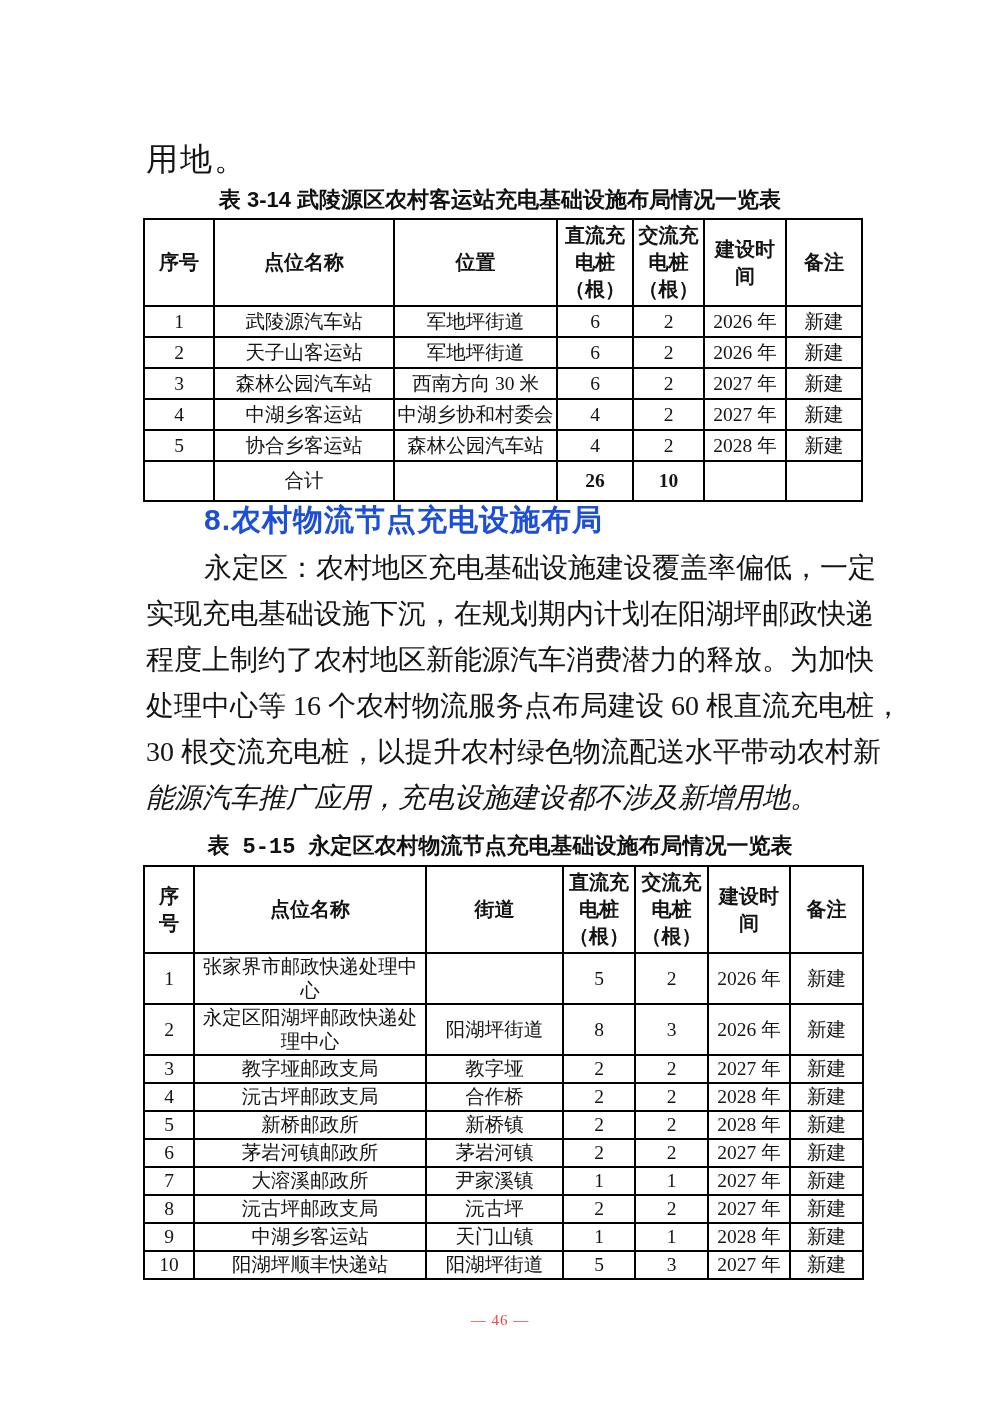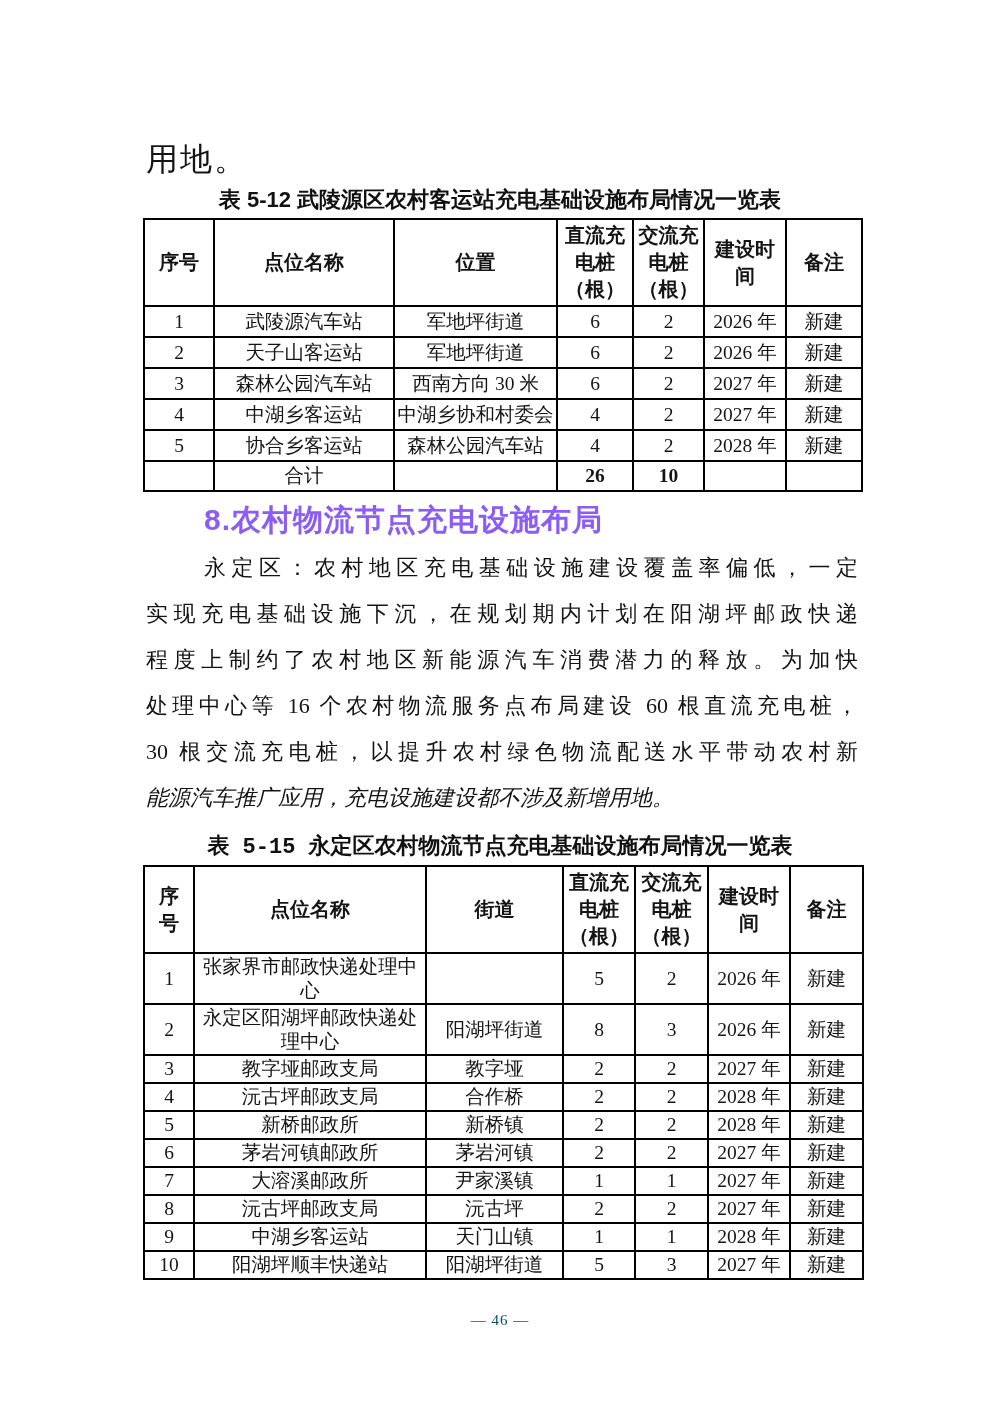--- a/index.html
+++ b/index.html
@@ -43,59 +43,59 @@
     font-weight: bold; font-size: 20px; line-height: 27px;
     padding: 2px 1px;
   }
   td {
     font-size: 19.5px; line-height: 24px;
     padding: 0 1px;
   }
   #table1 thead tr { height: 82px; }
   #table2 thead tr { height: 82px; }
   #table1 tbody tr { height: 31px; }
-  #table1 tfoot tr { height: 30px; }
+  #table1 tfoot tr { height: 40px; }
   #table2 tbody tr { height: 28px; }
   #table2 tbody tr:nth-child(1), #table2 tbody tr:nth-child(2) { height: 51px; }
   #table2 th:first-child { padding: 2px 12px; }
   #table1 tfoot td:nth-child(4), #table1 tfoot td:nth-child(5) { font-weight: bold; }
 
   .section-heading {
     position: absolute; left: 146px; top: 500px; width: 712px;
     padding-left: 58px;
     font-family: "Liberation Sans", "DejaVu Sans", sans-serif;
-    font-weight: bold; font-size: 30px; color: #8b5cf6;
+    font-weight: bold; font-size: 30px; color: #1d4ed8;
     letter-spacing: 1px;
   }
   .paragraph {
     position: absolute; left: 146px; top: 545px; width: 712px;
-    font-size: 22px; color: #141414;
+    font-size: 28px; color: #141414;
   }
   .paragraph .pline {
     height: 46px; line-height: 46px;
     text-align: justify; text-align-last: justify;
     white-space: nowrap;
   }
   .paragraph .pline.first { text-indent: 58px; }
   .paragraph .pline.last { text-align-last: left; font-style: italic; }
 
   .page-number {
     position: absolute; left: 0; top: 1312px; width: 1000px;
-    text-align: center; font-size: 15px; color: #0c4a6e;
+    text-align: center; font-size: 15px; color: #ef4444;
     letter-spacing: 1px;
   }
 </style>
 </head>
 <body>
 
 <div class="page">
 
   <div class="top-text">用地。</div>
 
-  <div class="table-title" id="t1-title">表 5-12 武陵源区农村客运站充电基础设施布局情况一览表</div>
+  <div class="table-title" id="t1-title">表 3-14 武陵源区农村客运站充电基础设施布局情况一览表</div>
 
   <table id="table1">
     <colgroup>
       <col style="width:70px">
         <col style="width:180px">
         <col style="width:163px">
       <col style="width:76px">
         <col style="width:71px">
         <col style="width:82px">
         <col style="width:76px">

